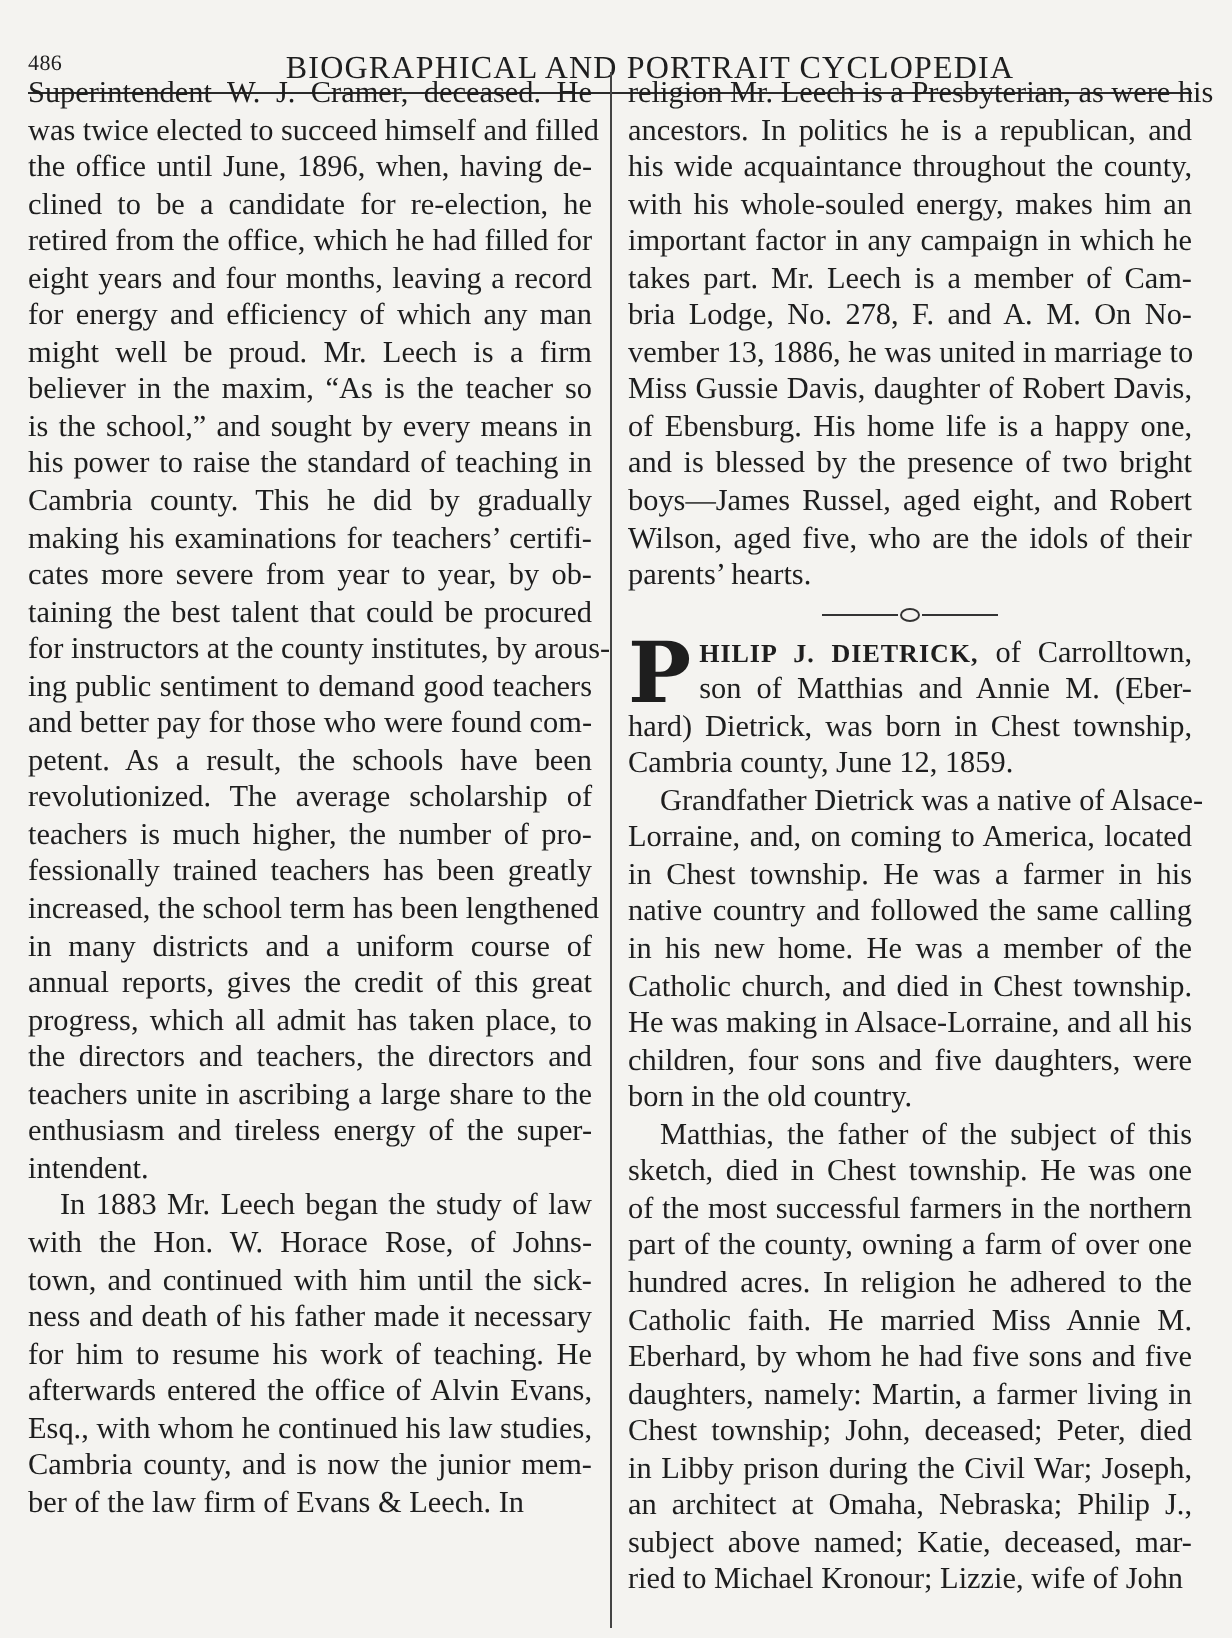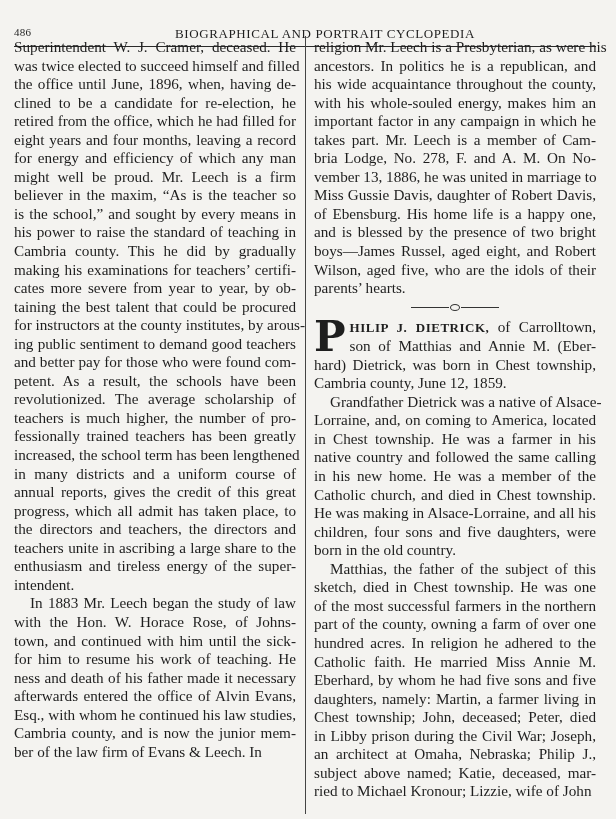--- a/index.html
+++ b/index.html
@@ -13,21 +13,21 @@
   .header {
     position: absolute; left: 14px; right: 20px; top: 20px; height: 26px;
     border-bottom: 1px solid #2a2a2a;
   }
   .page-num {
     position: absolute; left: 0; top: 6px;
     font-size: 11px; letter-spacing: 0.2px;
   }
   .running-title {
     position: absolute; left: 0; right: 0; top: 6px; text-align: center;
-    font-size: 13px; letter-spacing: 0.6px; padding-left: 40px;
+    font-size: 16px; letter-spacing: 0.6px; padding-left: 40px;
   }
   .col {
     position: absolute; top: 38px;
     font-size: 15.2px; line-height: 18.55px;
     text-align: justify;
   }
   .col-left { left: 14px; width: 282px; }
   .col-right { left: 314px; width: 282px; }
   .divider {
     position: absolute; left: 305px; top: 36px; height: 778px;
@@ -92,22 +92,22 @@
       <span class="line">progress, which all admit has taken place, to</span>
       <span class="line">the directors and teachers, the directors and</span>
       <span class="line">teachers unite in ascribing a large share to the</span>
       <span class="line">enthusiasm and tireless energy of the super-</span>
       <span class="line last">intendent.</span>
     </div>
   <div id="l-p2">
       <span class="line indent">In 1883 Mr. Leech began the study of law</span>
       <span class="line">with the Hon. W. Horace Rose, of Johns-</span>
       <span class="line">town, and continued with him until the sick-</span>
+      <span class="line">ness and death of his father made it necessary</span>
       <span class="line">for him to resume his work of teaching. He</span>
-      <span class="line">ness and death of his father made it necessary</span>
       <span class="line">afterwards entered the office of Alvin Evans,</span>
       <span class="line">Esq., with whom he continued his law studies,</span>
       <span class="line">Cambria county, and is now the junior mem-</span>
       <span class="line last">ber of the law firm of Evans &amp; Leech. In</span>
     </div>
 </div>
 
 <div class="col col-right">
   <div id="r-p1">
       <span class="line">religion Mr. Leech is a Presbyterian, as were his</span>

